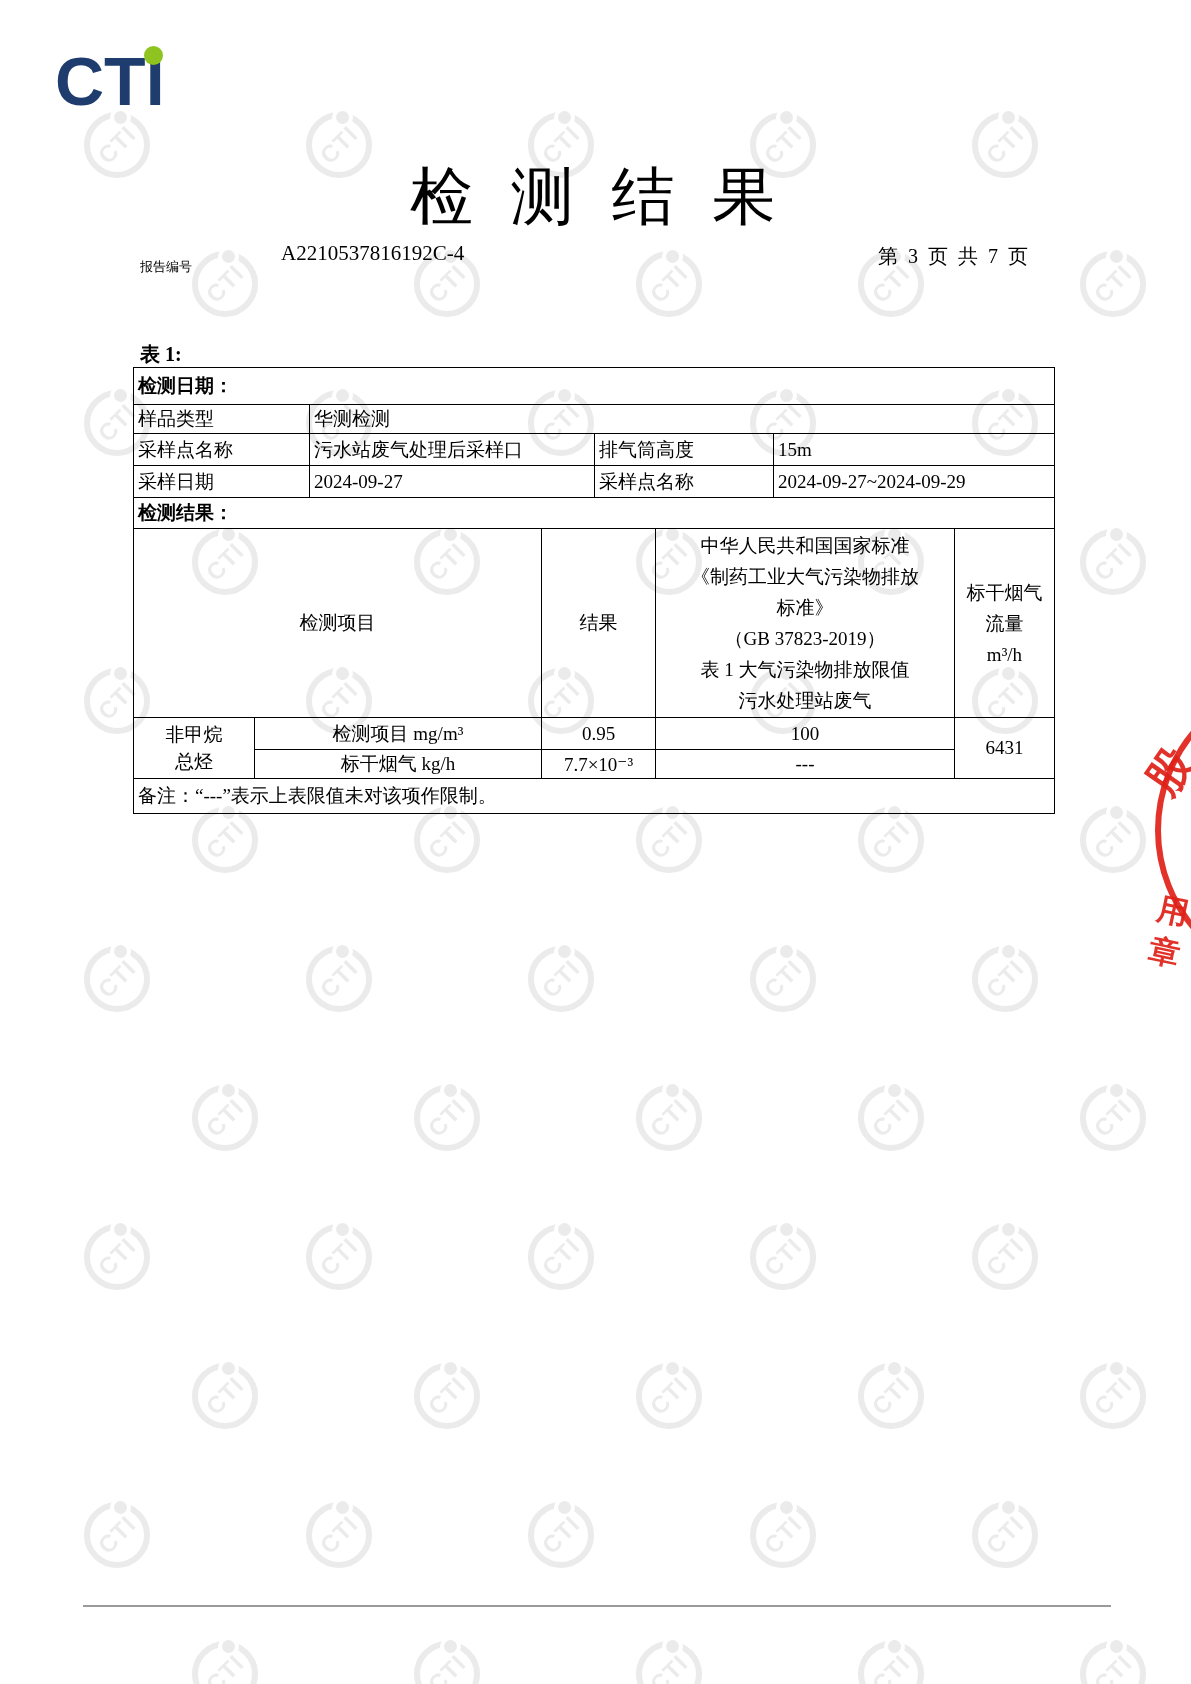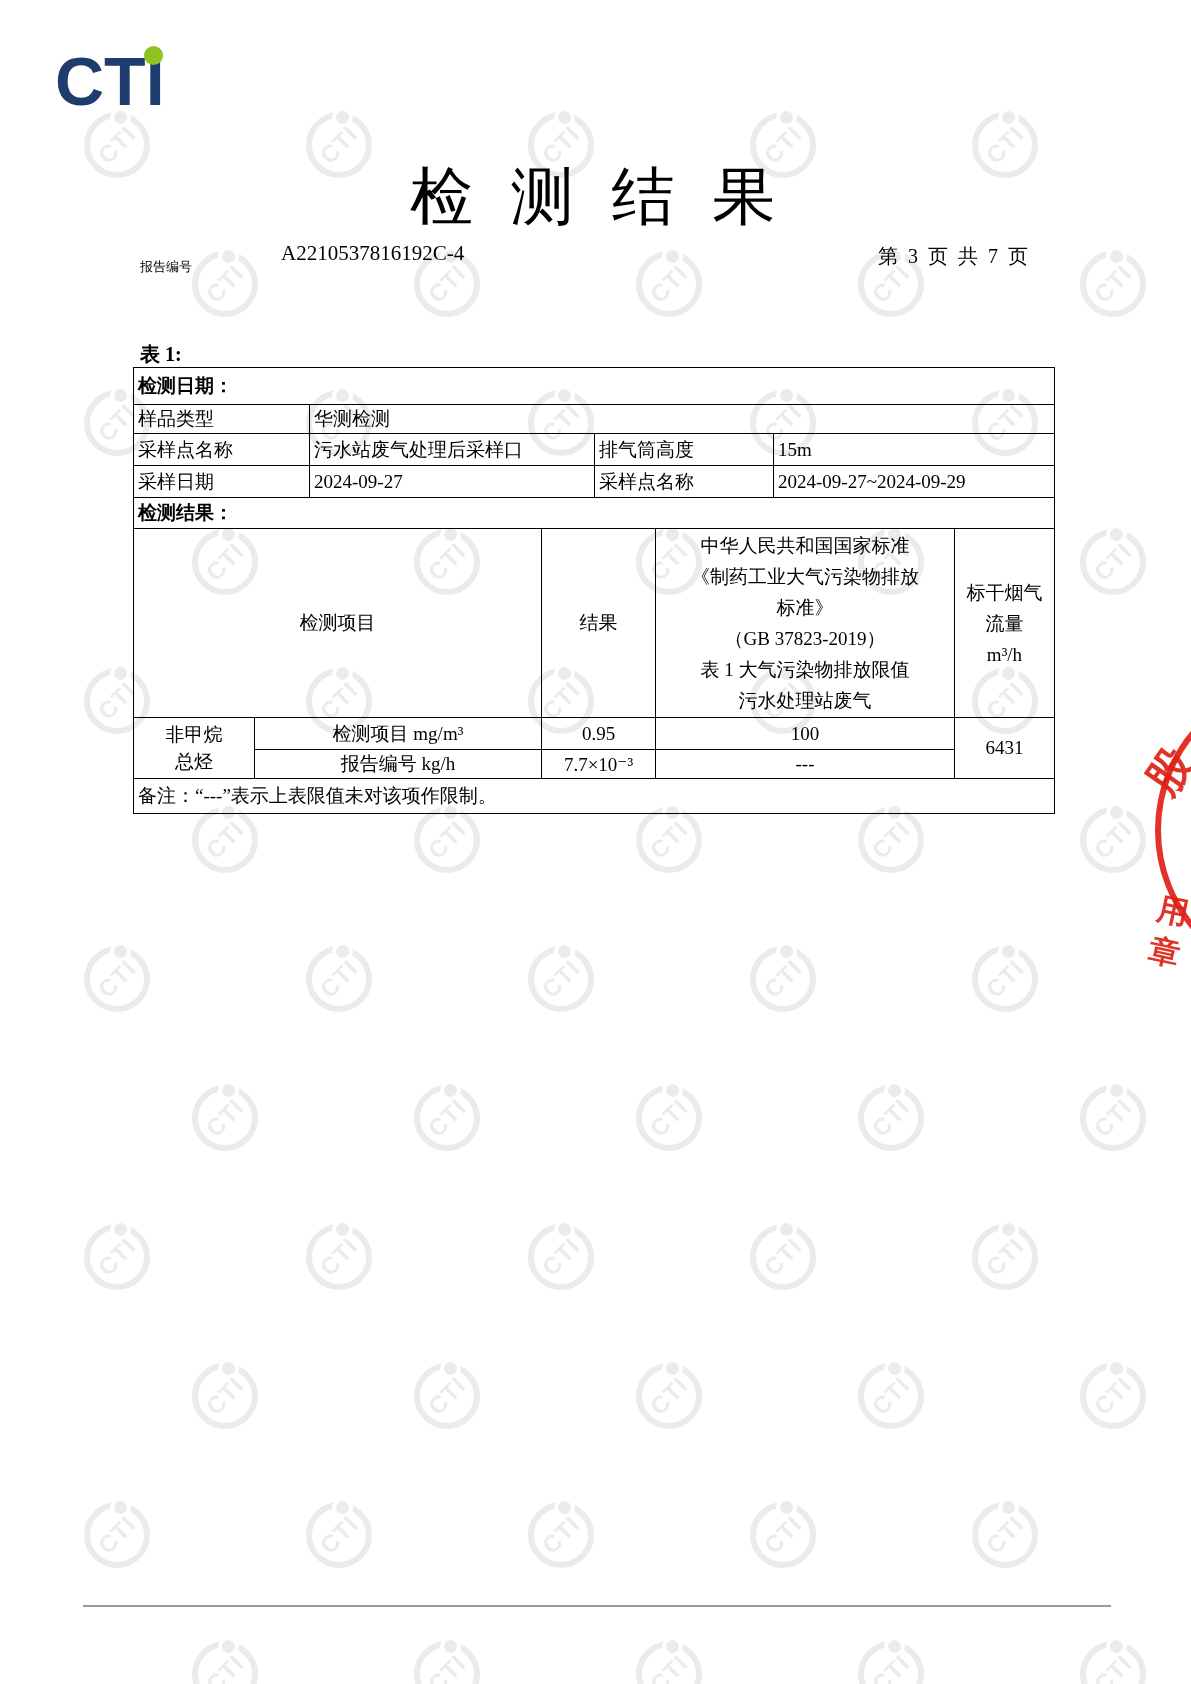--- a/index.html
+++ b/index.html
@@ -362,21 +362,21 @@
     </tr>
     <tr class="h32">
       <td class="c pre" rowspan="2" style="line-height:27px">非甲烷
 总烃</td>
       <td class="c" colspan="2">检测项目 mg/m³</td>
       <td class="c" colspan="2">0.95</td>
       <td class="c" colspan="2">100</td>
       <td class="c" rowspan="2">6431</td>
     </tr>
     <tr class="h29">
-      <td class="c" colspan="2">报告编号 kg/h</td>
+      <td class="c" colspan="2">标干烟气 kg/h</td>
       <td class="c" colspan="2">7.7×10⁻³</td>
       <td class="c" colspan="2">---</td>
     </tr>
     <tr class="h35">
       <td class="note" colspan="8">备注：“---”表示上表限值未对该项作限制。</td>
     </tr>
   </tbody>
     </table>
 
   <div class="seal seal-arc"></div>

